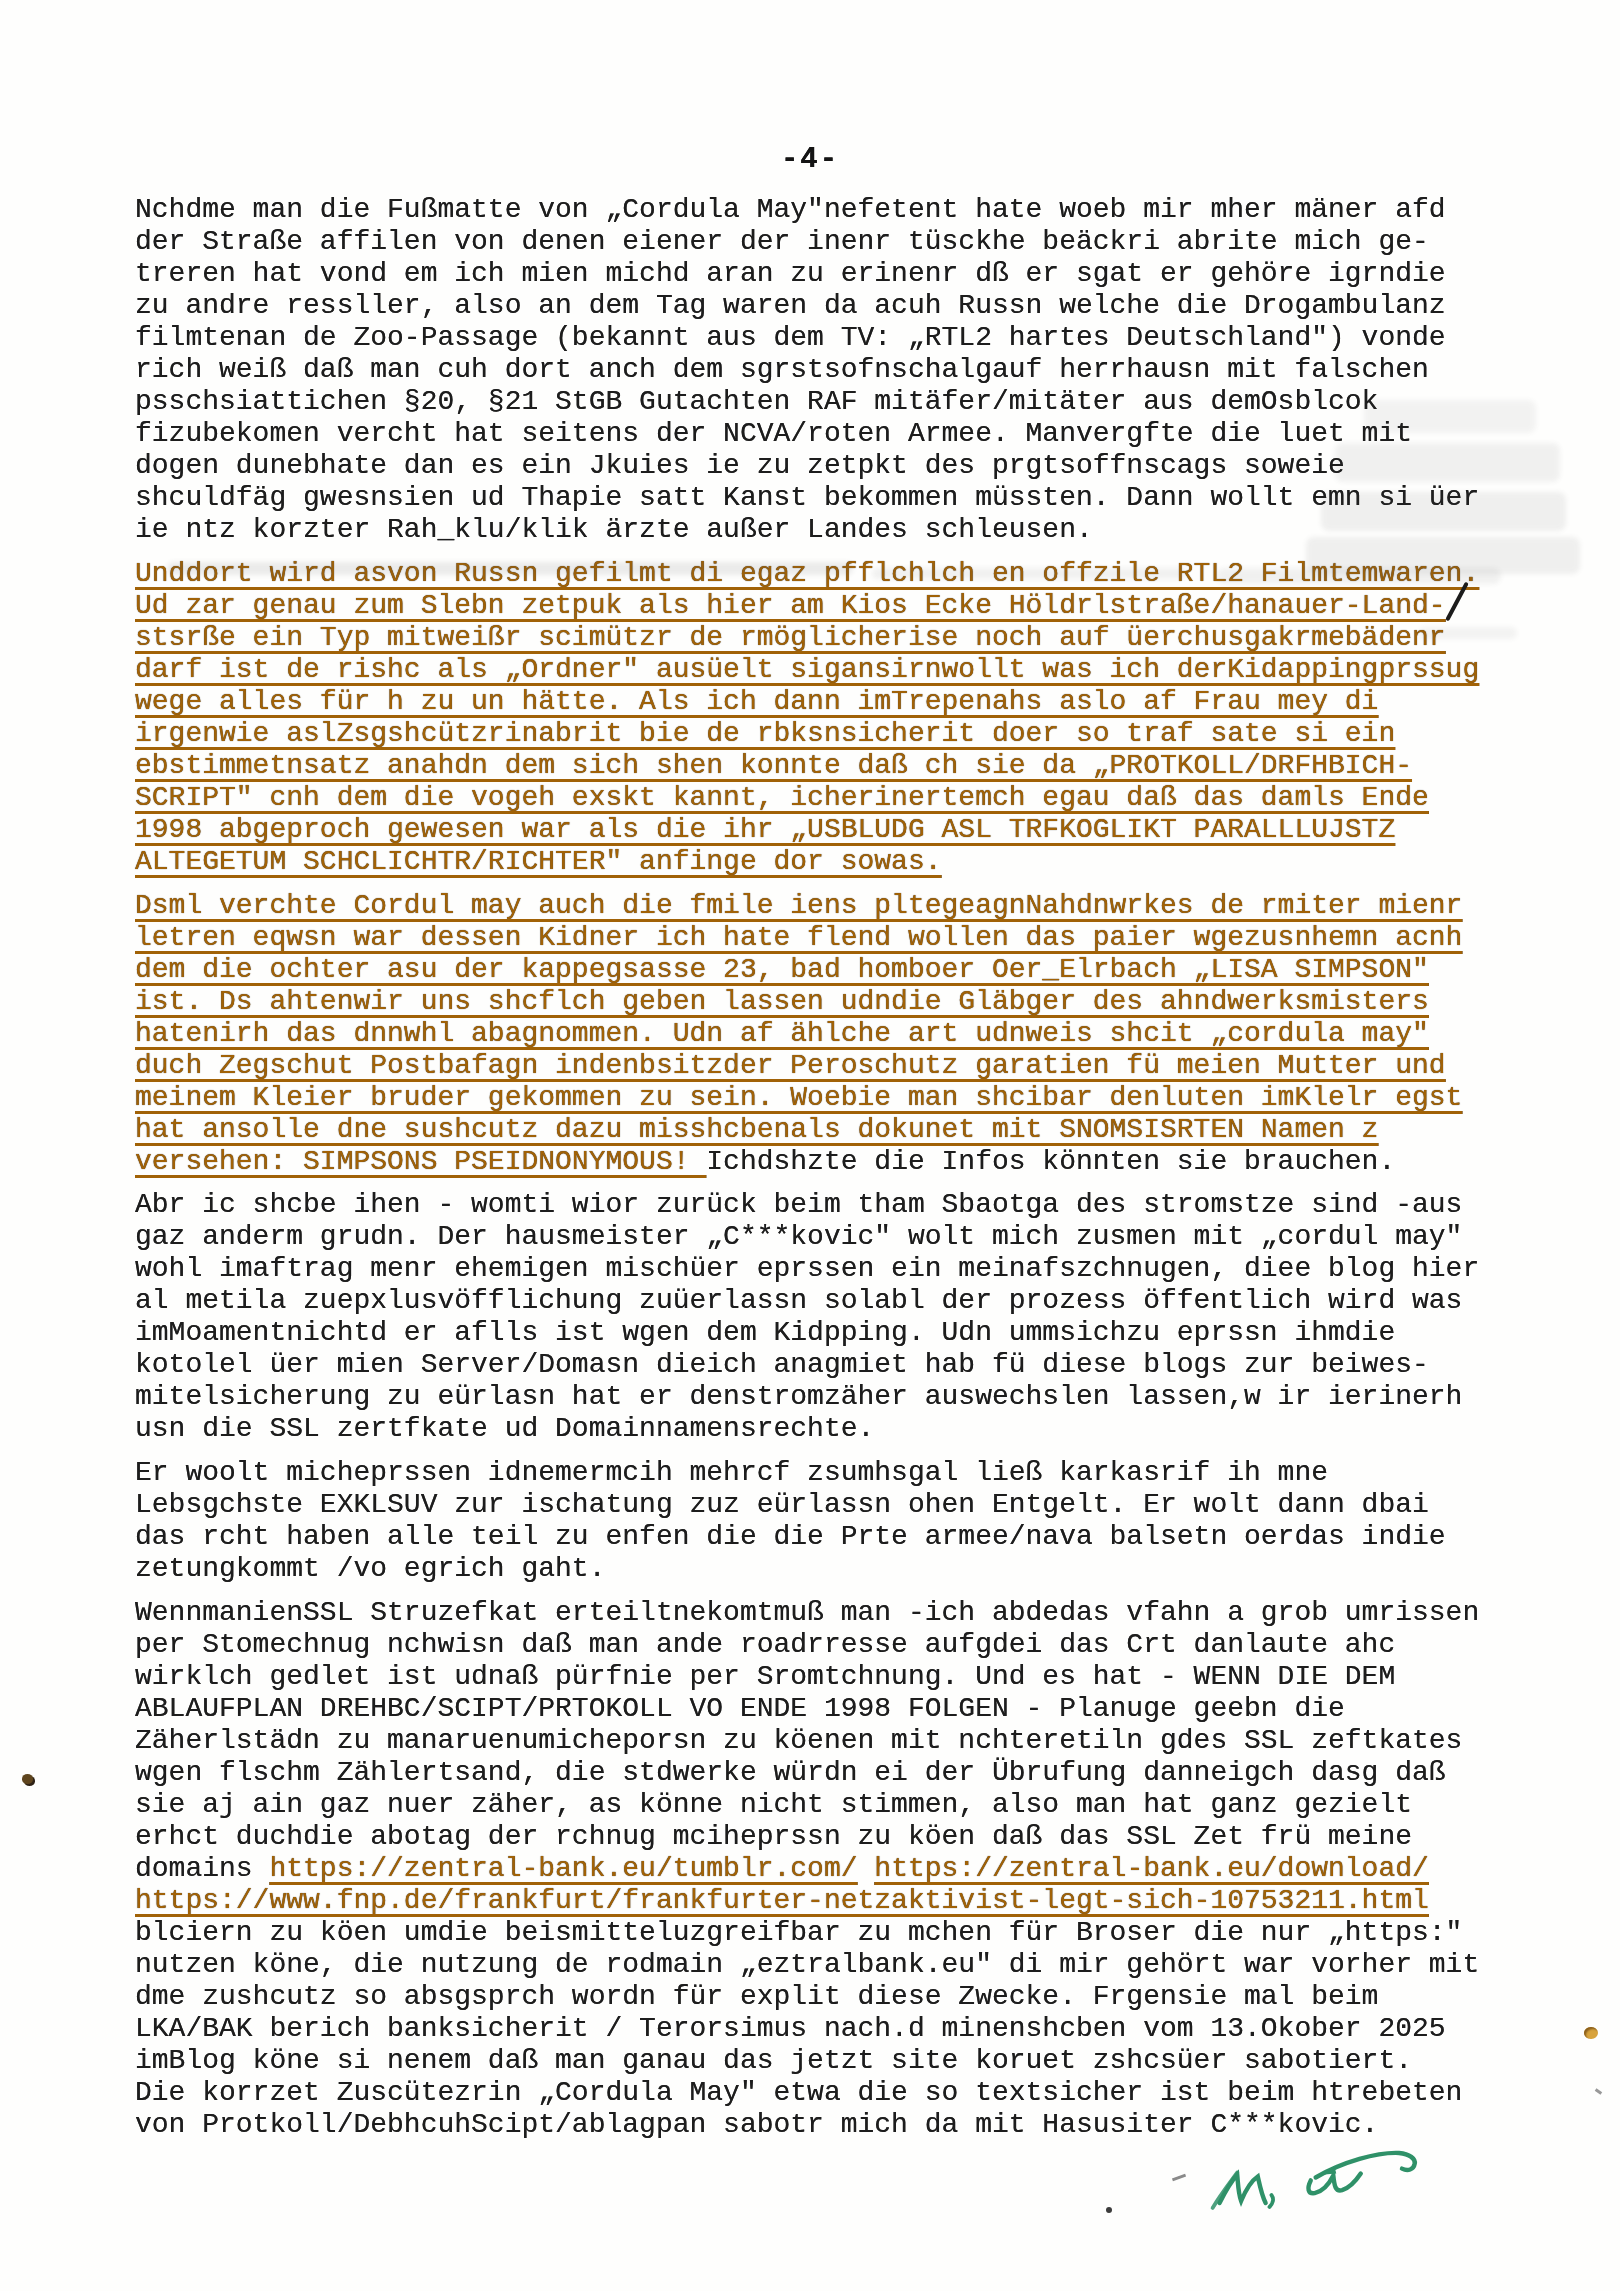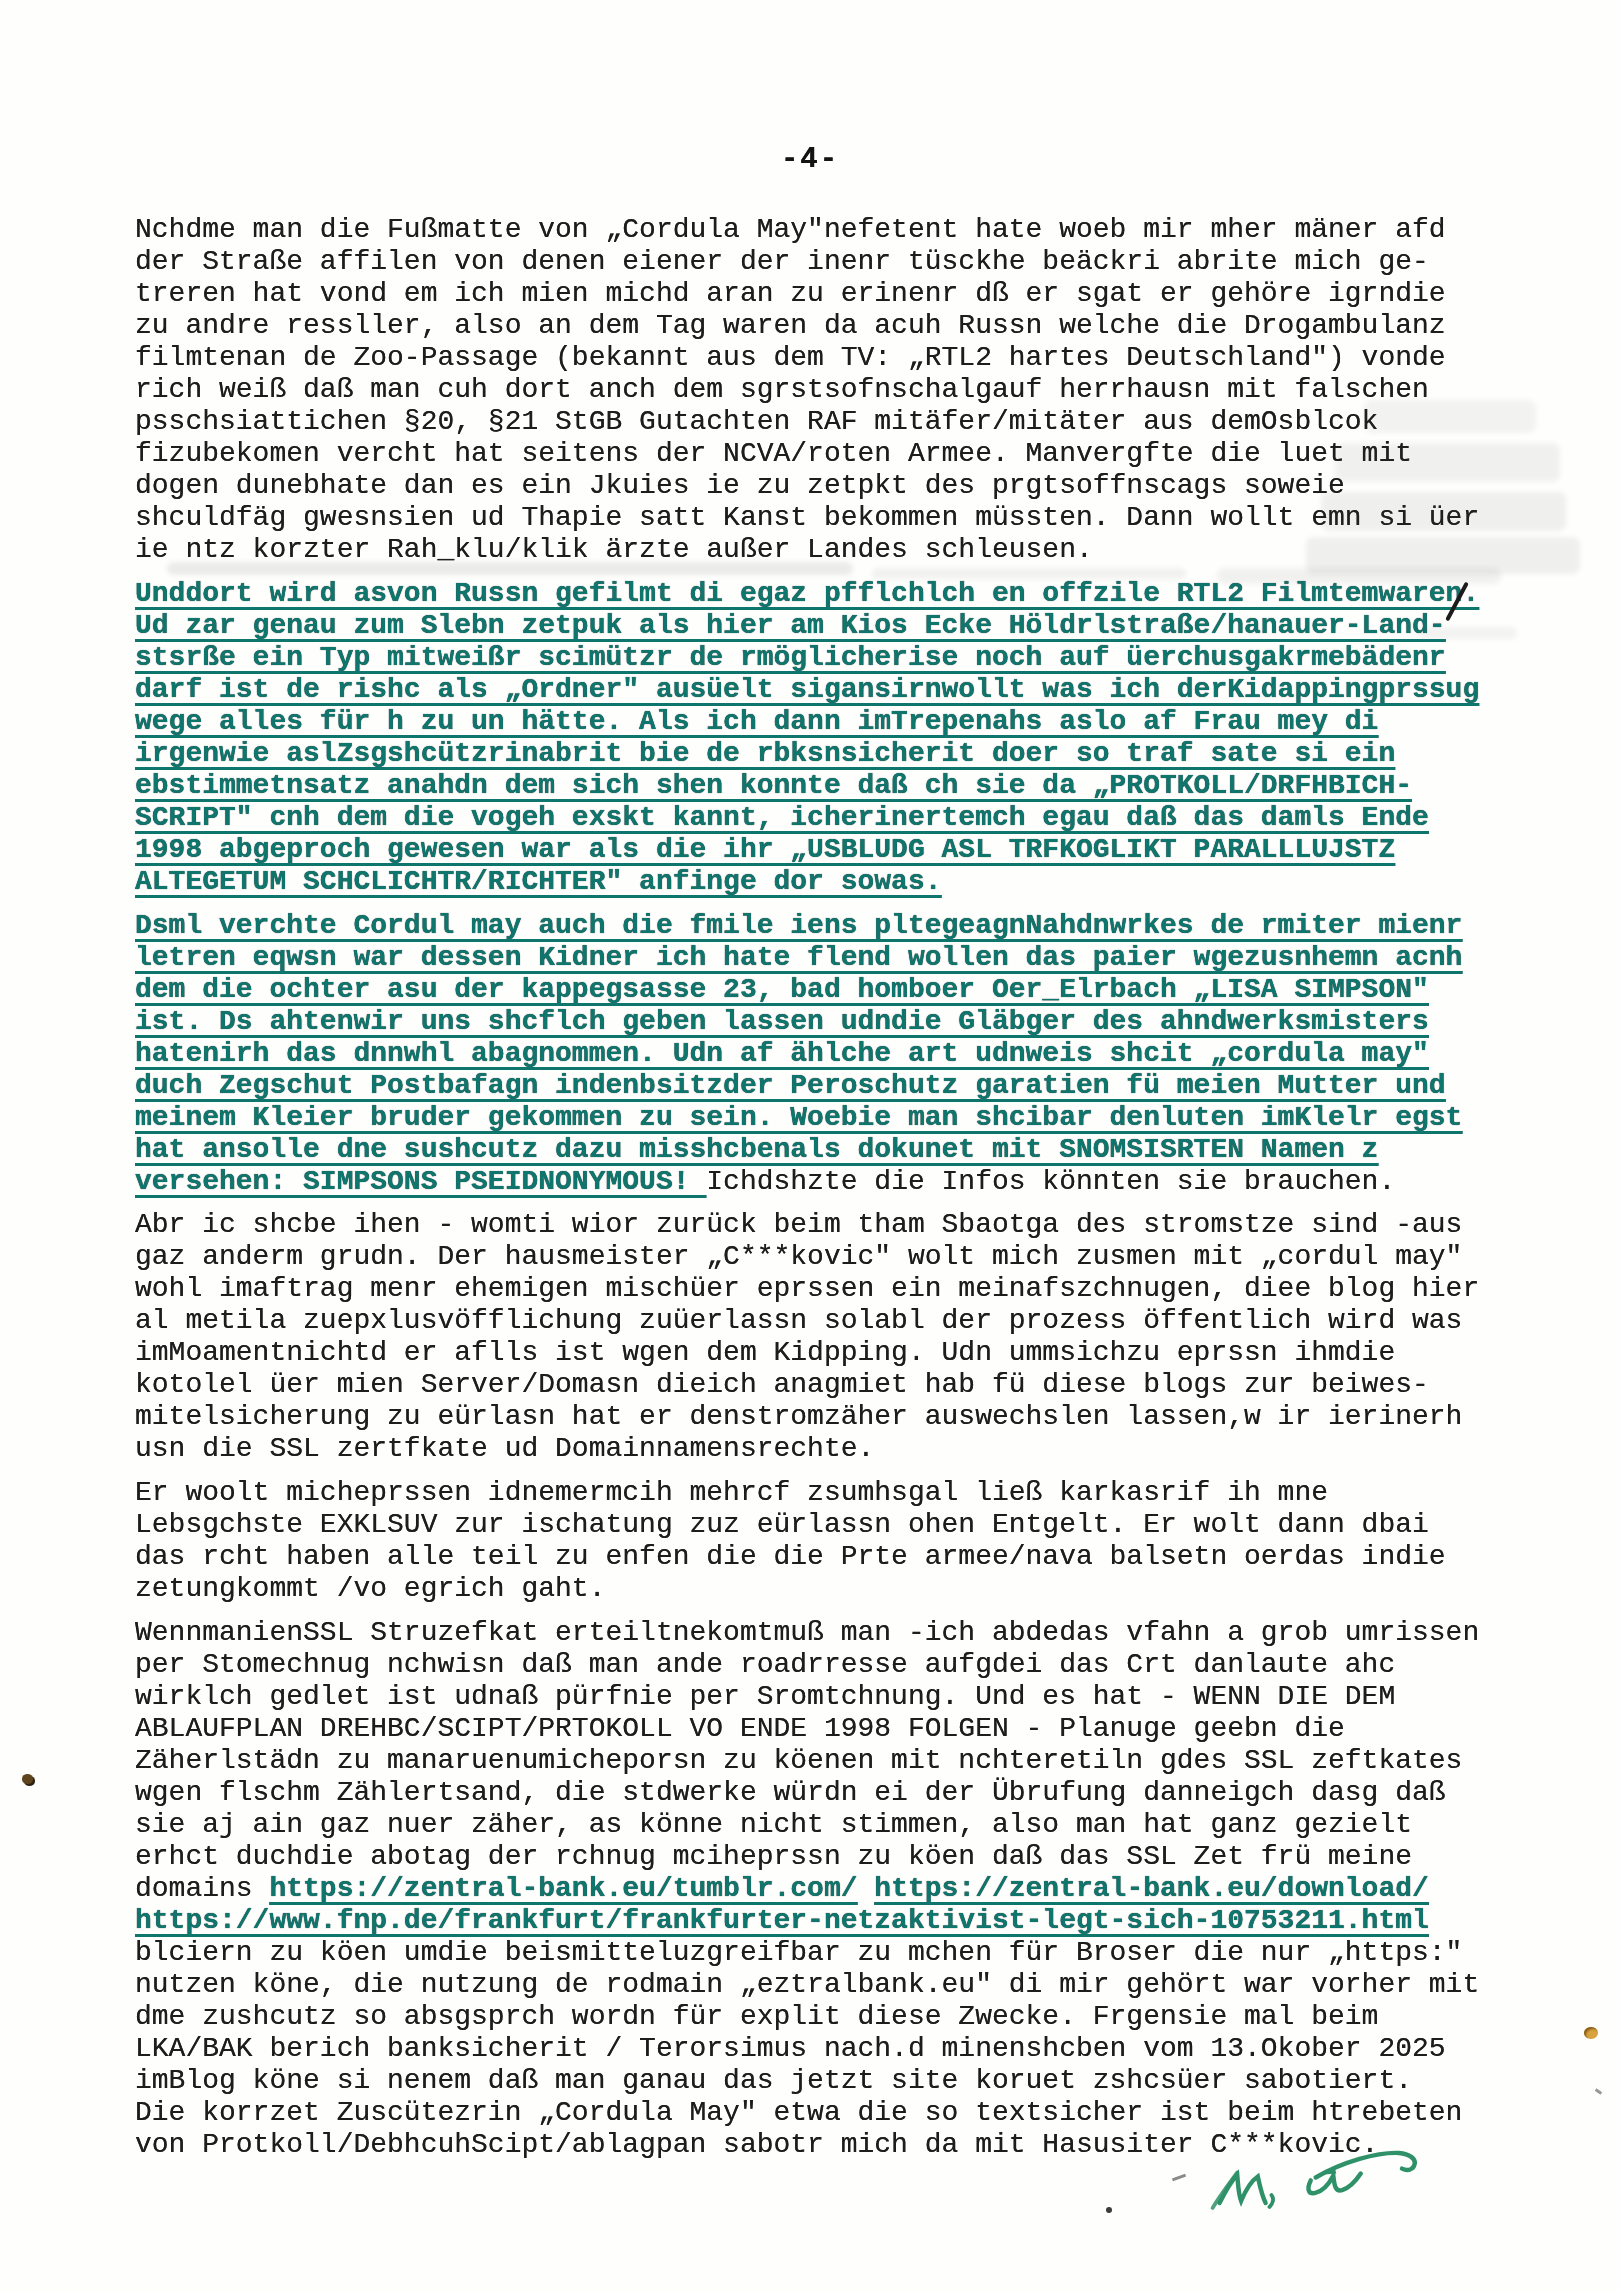--- a/index.html
+++ b/index.html
@@ -16,31 +16,31 @@
     color:#1b1b1b;
   }
   .pagenum{
     position:absolute;top:143px;left:0;width:1620px;
     text-align:center;
     font-size:29px;font-weight:700;letter-spacing:2px;
     color:#141414;
     text-shadow:0 0 0.6px #141414;
   }
   .body-text{
-    position:absolute;left:135px;top:214px;width:1451px;
+    position:absolute;left:135px;top:194px;width:1451px;
     font-size:28px;line-height:32px;
     white-space:pre;
     color:#1d1d1d;
     text-shadow:0 0 0.5px rgba(10,10,10,.75);
   }
   .para{margin:0 0 11.8px 0;}
   .line{height:32px;}
   .u{
-    font-weight:700;
-    color:#0f766e;
+    font-weight:400;
+    color:#a16207;
     text-decoration-line:underline;
     text-decoration-thickness:2.9px;
     text-underline-offset:5.9px;
     text-decoration-skip-ink:none;
     text-shadow:0 0 0.9px rgba(5,5,5,.9);
   }
   
   .smudge{position:absolute;background:#4a4a4a;filter:blur(2.9px);border-radius:7.8px;pointer-events:none;}
   .speck{position:absolute;border-radius:50%;pointer-events:none;}
   .tick{position:absolute;pointer-events:none;}

